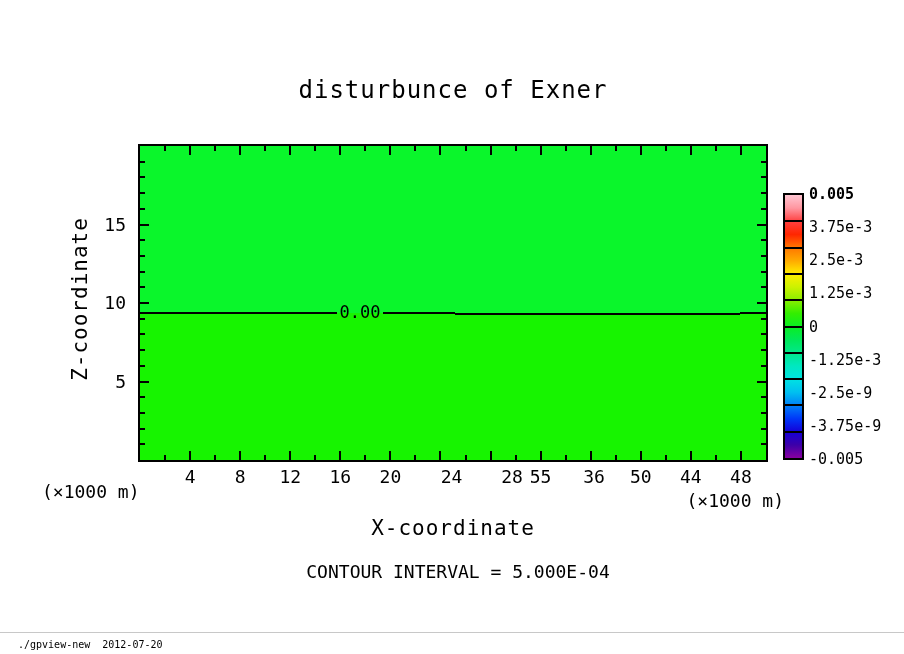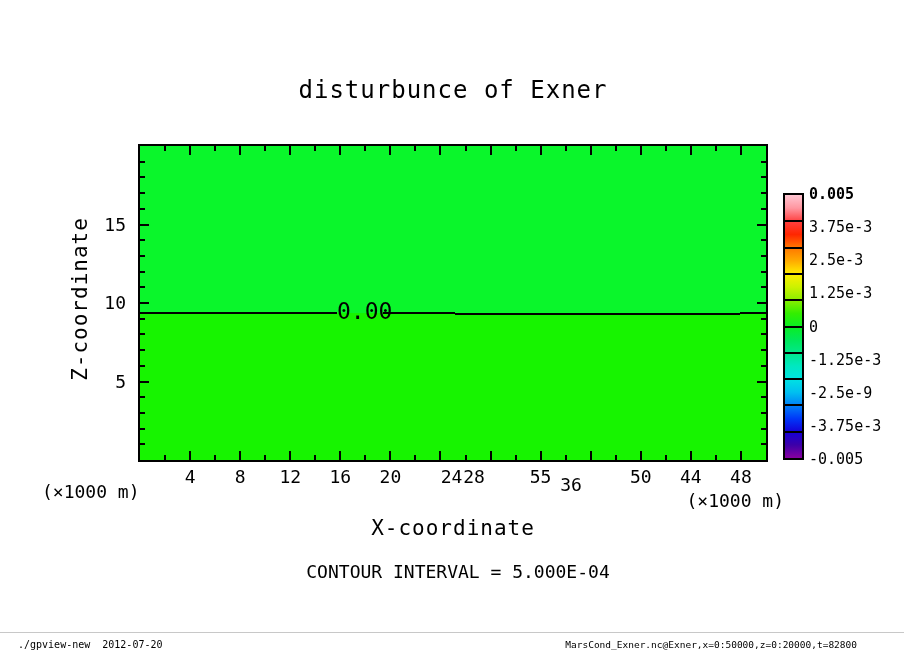--- a/index.html
+++ b/index.html
@@ -17,21 +17,21 @@
     position:absolute; left:138px; top:144px; width:626px; height:314px;
     border:2px solid #000;
   }
   .region { position:absolute; left:0; width:626px; }
   .region.upper { top:0; height:167px; }
   .region.lower { top:167px; height:147px; }
   .contour-svg { position:absolute; left:0; top:0; width:626px; height:314px; }
   .contour-label {
     position:absolute; left:197px; top:166px; width:46px;
     transform:translateY(-52%);
-    font-size:23px; text-align:center; white-space:pre;
+    font-size:17px; text-align:center; white-space:pre;
   }
   .tick { position:absolute; background:#000; }
   .xlab { position:absolute; width:44px; text-align:center; font-size:18px; top:466px; }
   .ylab { position:absolute; width:42px; text-align:right; font-size:18px; left:84px; }
   .axis-x-label { position:absolute; top:516px; left:0; width:906px; text-align:center; font-size:21px; letter-spacing:1px; }
   .axis-y-label {
     position:absolute; left:80px; top:299px; font-size:21px; letter-spacing:1px;
     transform:translate(-50%,-50%) rotate(-90deg); white-space:nowrap;
   }
   .unit { position:absolute; font-size:18px; white-space:pre; }
@@ -155,23 +155,23 @@
       </div>
   </div>
 
   <div id="xlabels">
       <div class="xlab" style="left: 168.08px;">4</div>
       <div class="xlab" style="left: 218.16px;">8</div>
       <div class="xlab" style="left: 268.24px;">12</div>
       <div class="xlab" style="left: 318.32px;">16</div>
       <div class="xlab" style="left: 368.4px;">20</div>
       <div class="xlab" style="left: 418.48px; text-align: right;">24</div>
-      <div class="xlab" style="left: 452px;">28</div>
+      <div class="xlab" style="left: 490px;">28</div>
       <div class="xlab" style="left: 518.64px;">55</div>
-      <div class="xlab" style="left: 549px; margin-top: 8px;">36</div>
+      <div class="xlab" style="left: 572px;">36</div>
       <div class="xlab" style="left: 618.8px;">50</div>
       <div class="xlab" style="left: 668.88px;">44</div>
       <div class="xlab" style="left: 718.96px; text-align: center;">48</div>
     </div>
   <div id="ylabels">
       <div class="ylab" style="top: 370.5px;">5</div>
       <div class="ylab" style="top: 292px;">10</div>
       <div class="ylab" style="top: 213.5px;">15</div>
     </div>
 
@@ -192,23 +192,22 @@
       <div class="cbar-line" style="top: calc(90% - 1px);"></div>
     </div>
   <div id="cbarlabels">
       <div class="cbar-lab" style="top: 194px; font-weight: bold;">0.005</div>
       <div class="cbar-lab" style="top: 227.125px;">3.75e-3</div>
       <div class="cbar-lab" style="top: 260.25px;">2.5e-3</div>
       <div class="cbar-lab" style="top: 293.375px;">1.25e-3</div>
       <div class="cbar-lab" style="top: 326.5px;">0</div>
       <div class="cbar-lab" style="top: 359.625px;">-1.25e-3</div>
       <div class="cbar-lab" style="top: 392.75px;">-2.5e-9</div>
-      <div class="cbar-lab" style="top: 425.875px;">-3.75e-3</div>
+      <div class="cbar-lab" style="top: 425.875px;">-3.75e-9</div>
       <div class="cbar-lab" style="top: 459px;">-0.005</div>
     </div>
 
   <div class="contour-interval">CONTOUR INTERVAL = 5.000E-04</div>
 
   <div class="footer-rule"></div>
   <div class="footer left">./gpview-new  2012-07-20</div>
-  <div class="footer right">MarsCond_Exner.nc@Exner,x=0:50000,z=0:20000,t=82800</div>
 
 </div>
 
 </body></html>

